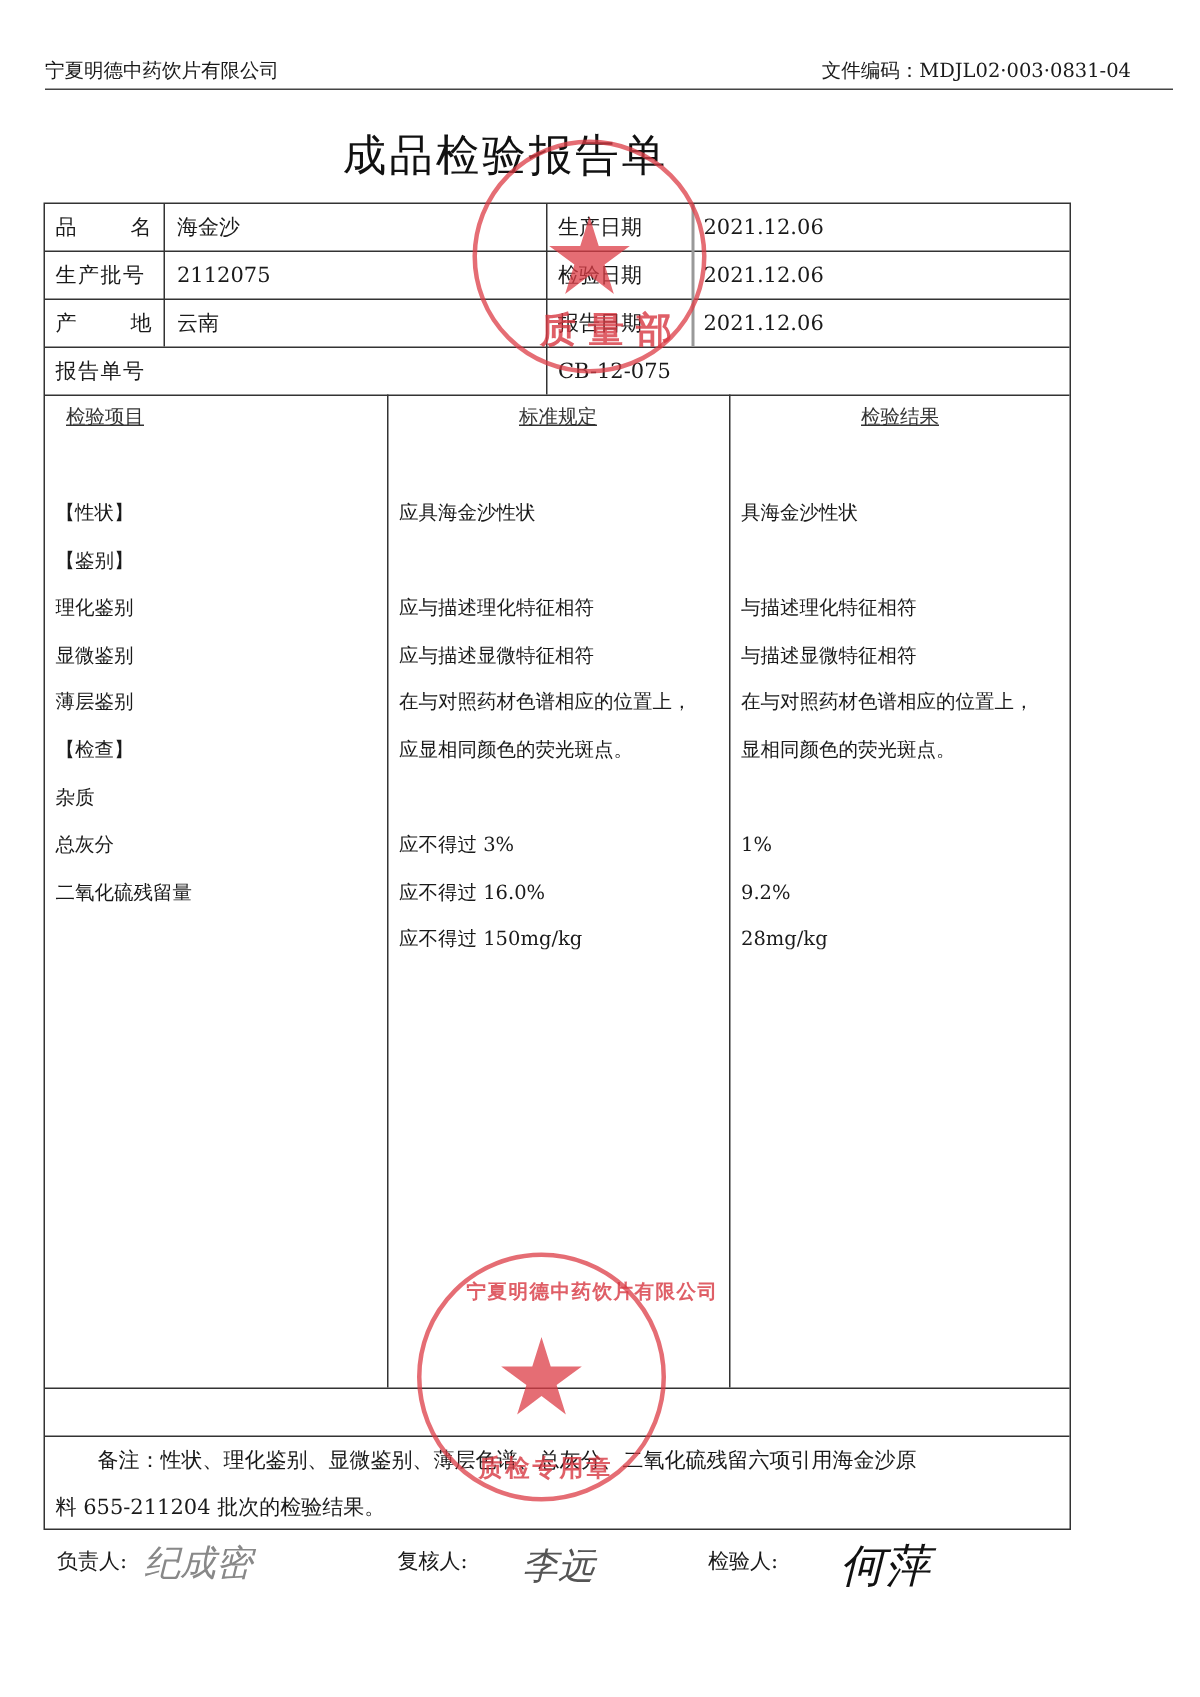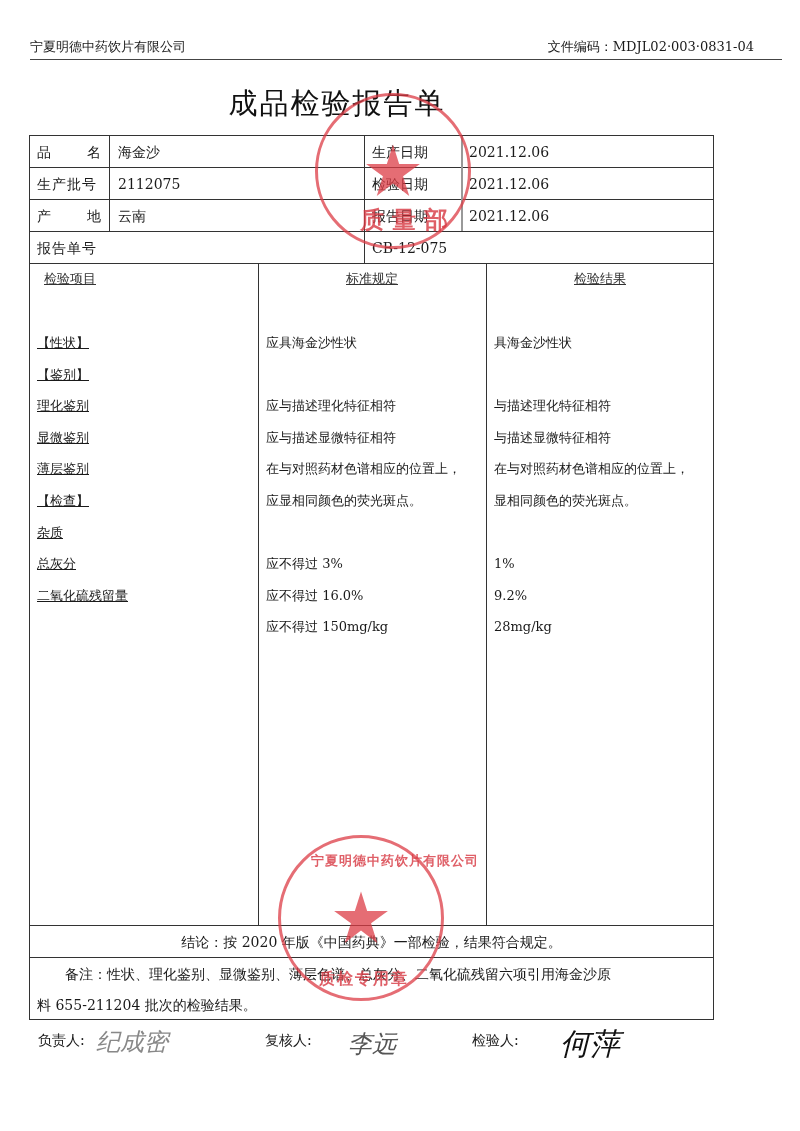--- a/index.html
+++ b/index.html
@@ -79,21 +79,21 @@
   <div class="cell" style="left:439px; top:0;">2021.12.06</div>
   <div class="cell" style="left:342px; top:32px;">检验日期</div>
   <div class="cell" style="left:439px; top:32px;">2021.12.06</div>
   <div class="cell" style="left:342px; top:64px;">报告日期</div>
   <div class="cell" style="left:439px; top:64px;">2021.12.06</div>
 
   <div class="cell th" style="left:14px; top:129px; line-height:28px;">检验项目</div>
   <div class="cell th" style="left:456px; width:228px; text-align:center; top:129px; line-height:28px;">检验结果</div>
   <div class="cell th" style="left:228px; width:228px; text-align:center; top:129px; line-height:28px;">标准规定</div>
 
-  <div class="abs" style="left:7px; top:191px;text-decoration:underline;">
+  <div class="abs" style="left:7px; top:191px;">
     <div class="body-text">【性状】</div>
     <div class="body-text">【鉴别】</div>
     <div class="body-text">理化鉴别</div>
     <div class="body-text">显微鉴别</div>
     <div class="body-text">薄层鉴别</div>
     <div class="body-text"></div>
     <div class="body-text">【检查】</div>
     <div class="body-text">杂质</div>
     <div class="body-text">总灰分</div>
     <div class="body-text">二氧化硫残留量</div>
@@ -116,21 +116,20 @@
     <div class="body-text">与描述理化特征相符</div>
     <div class="body-text">与描述显微特征相符</div>
     <div class="body-text">在与对照药材色谱相应的位置上，</div>
     <div class="body-text">显相同颜色的荧光斑点。</div>
     <div class="body-text">&nbsp;</div>
     <div class="body-text">1%</div>
     <div class="body-text">9.2%</div>
     <div class="body-text">28mg/kg</div>
   </div>
 
-  <div class="cell conclusion" style="left:0; width:683px; top:790px;">结论：按 2020 年版《中国药典》一部检验，结果符合规定。</div>
 
   <div class="abs remark" style="left:7px; top:823px; width:675px;">
     <div style="padding-left:28px; white-space:nowrap;">备注：性状、理化鉴别、显微鉴别、薄层色谱、总灰分、二氧化硫残留六项引用海金沙原</div>
     <div style="white-space:nowrap;">料 655-211204 批次的检验结果。</div>
   </div>
 </div>
 
 <div class="stamp" style="left:315px; top:93px; width:150px; height:150px;">
   <svg class="star" width="56" height="54" viewBox="0 0 100 95">
     <polygon points="50,0 61,35 98,35 68,57 79,92 50,70 21,92 32,57 2,35 39,35" fill="rgba(220,60,70,0.75)"></polygon>

